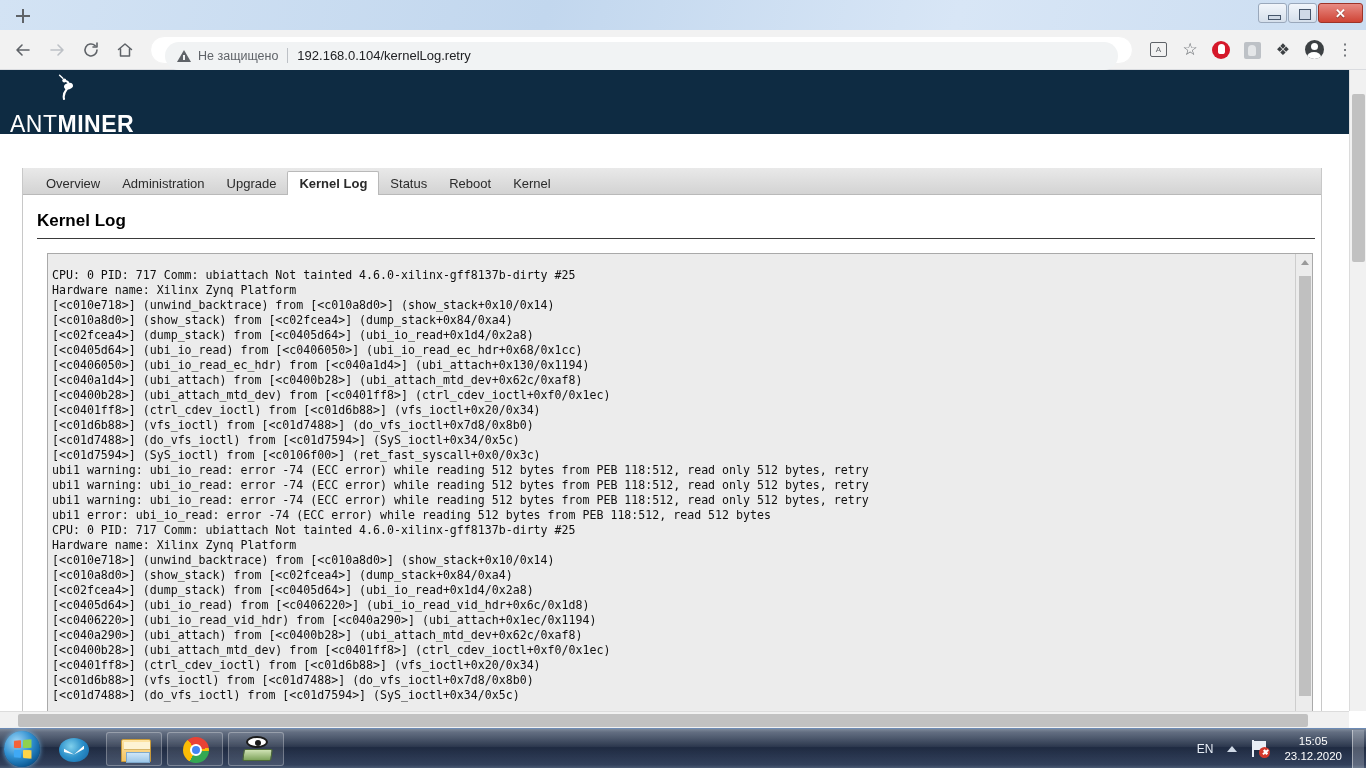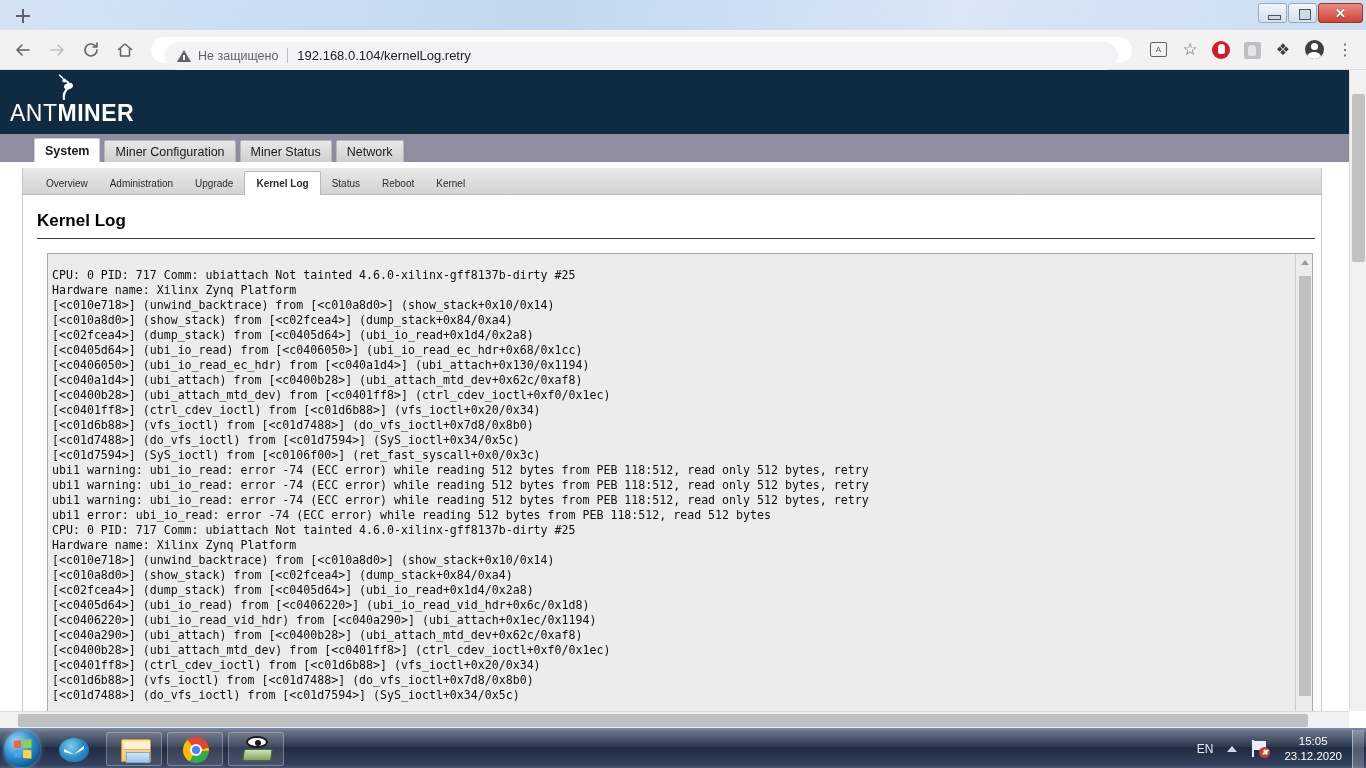--- a/index.html
+++ b/index.html
@@ -231,21 +231,21 @@
     position: relative;
   }
   .am-logo {
     position: absolute; left: 10px; top: 4px;
     width: 110px; height: 58px;
   }
   .am-ant {
     position: absolute; left: 42px; top: 0px; width: 26px; height: 26px;
   }
   .am-wordmark {
-    position: absolute; left: 0px; top: 26px;
+    position: absolute; left: 0px; top: 37px;
     font-size: 23px; letter-spacing: 0.5px;
     color: #ffffff;
   }
   .am-wordmark .light { font-weight: 300; }
   .am-wordmark .bold  { font-weight: 700; }
 
   
   .nav-band {
     height: 28px;
     background: #918da0;
@@ -282,21 +282,21 @@
   }
   .subnav {
     height: 27px;
     background: linear-gradient(to bottom,#e9e9e9,#d3d3d3);
     display: flex; align-items: flex-end;
     padding-left: 12px;
     border-bottom: 1px solid #b9b9b9;
   }
   .subnav-item {
     padding: 0 11px; height: 22px;
-    font-size: 10px; color: #2b2b2b;
+    font-size: 13px; color: #2b2b2b;
     display: flex; align-items: center;
   }
   .subnav-item.active {
     background: #ffffff;
     font-weight: bold;
     height: 24px;
     border: 1px solid #b9b9b9;
     border-bottom: none;
     border-radius: 2px 2px 0 0;
     margin-bottom: -1px;
@@ -523,26 +523,20 @@
         <ellipse cx="16.5" cy="12.2" rx="4.6" ry="3.1" fill="#ffffff" transform="rotate(-18 16.5 12.2)"></ellipse>
         <circle cx="12.3" cy="6.6" r="2.0" fill="#ffffff"></circle>
         <path d="M10.8 4.2 7.6 1.2" stroke="#ffffff" stroke-width="1.5" fill="none" stroke-linecap="round"></path>
       </svg>
       <div class="am-wordmark">
         <span class="light">ANT</span><span class="bold">MINER</span>
       </div>
     </div>
   </div>
 
-  <div class="nav-band">
-    <div class="nav-tab active">System</div>
-    <div class="nav-tab">Miner Configuration</div>
-    <div class="nav-tab">Miner Status</div>
-    <div class="nav-tab">Network</div>
-  </div>
 
   <div class="card">
     <div class="subnav">
       <div class="subnav-item">Overview</div>
       <div class="subnav-item">Administration</div>
       <div class="subnav-item">Upgrade</div>
       <div class="subnav-item active">Kernel Log</div>
       <div class="subnav-item">Status</div>
       <div class="subnav-item">Reboot</div>
       <div class="subnav-item">Kernel</div>

